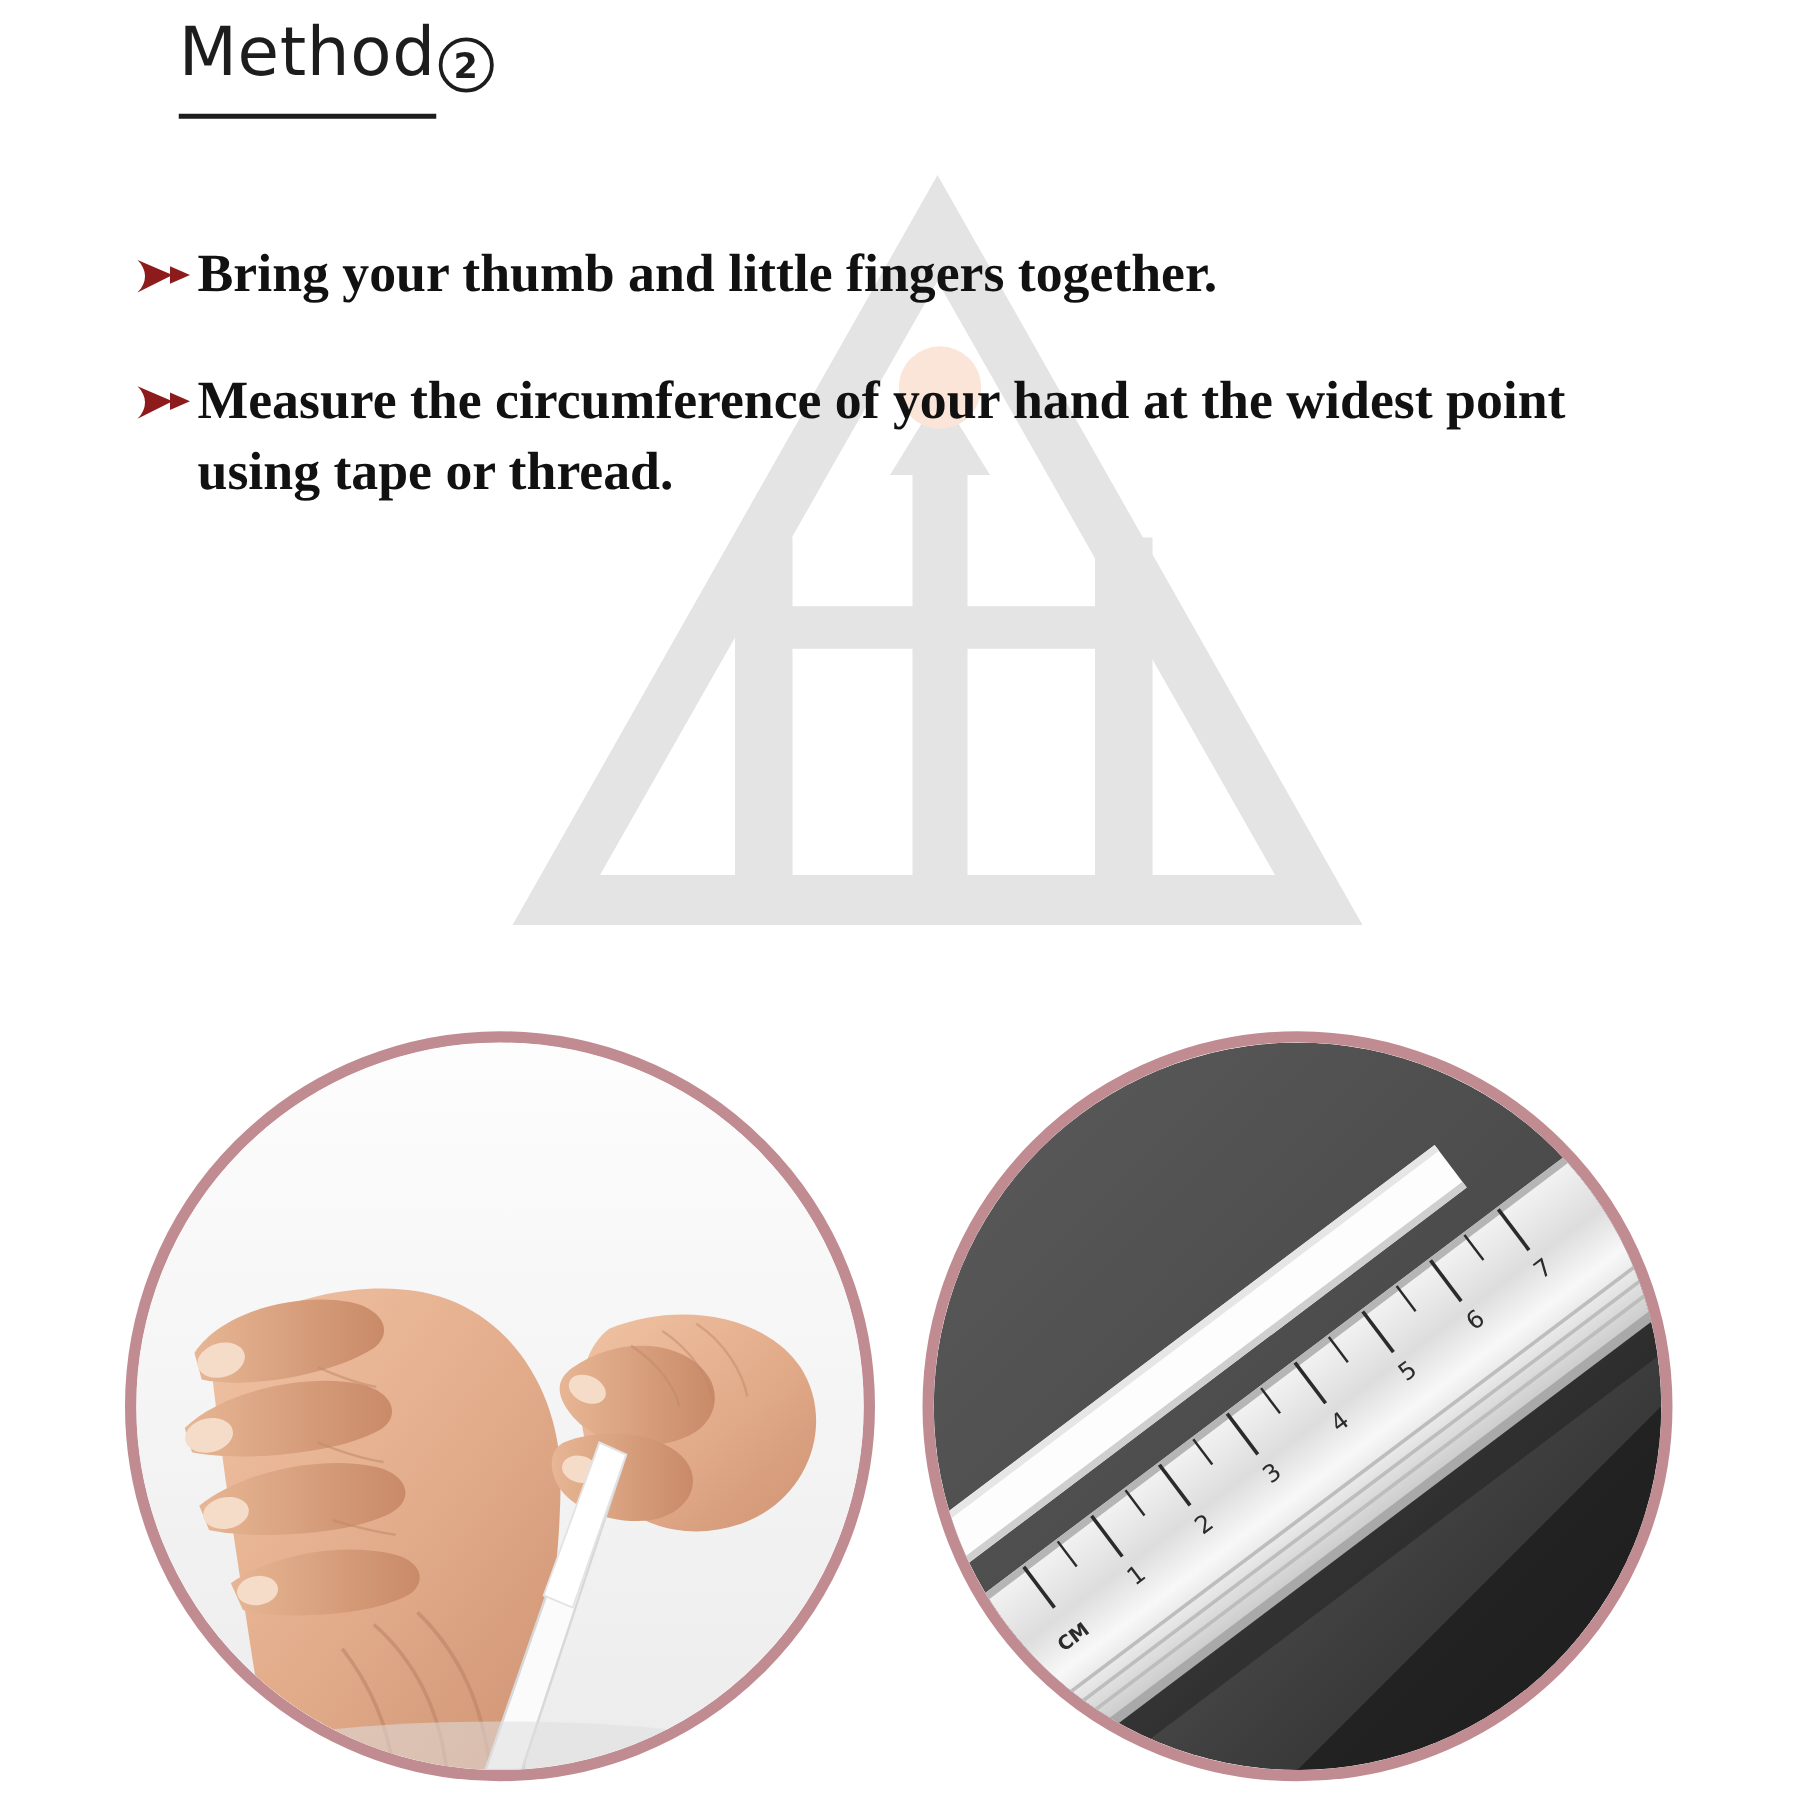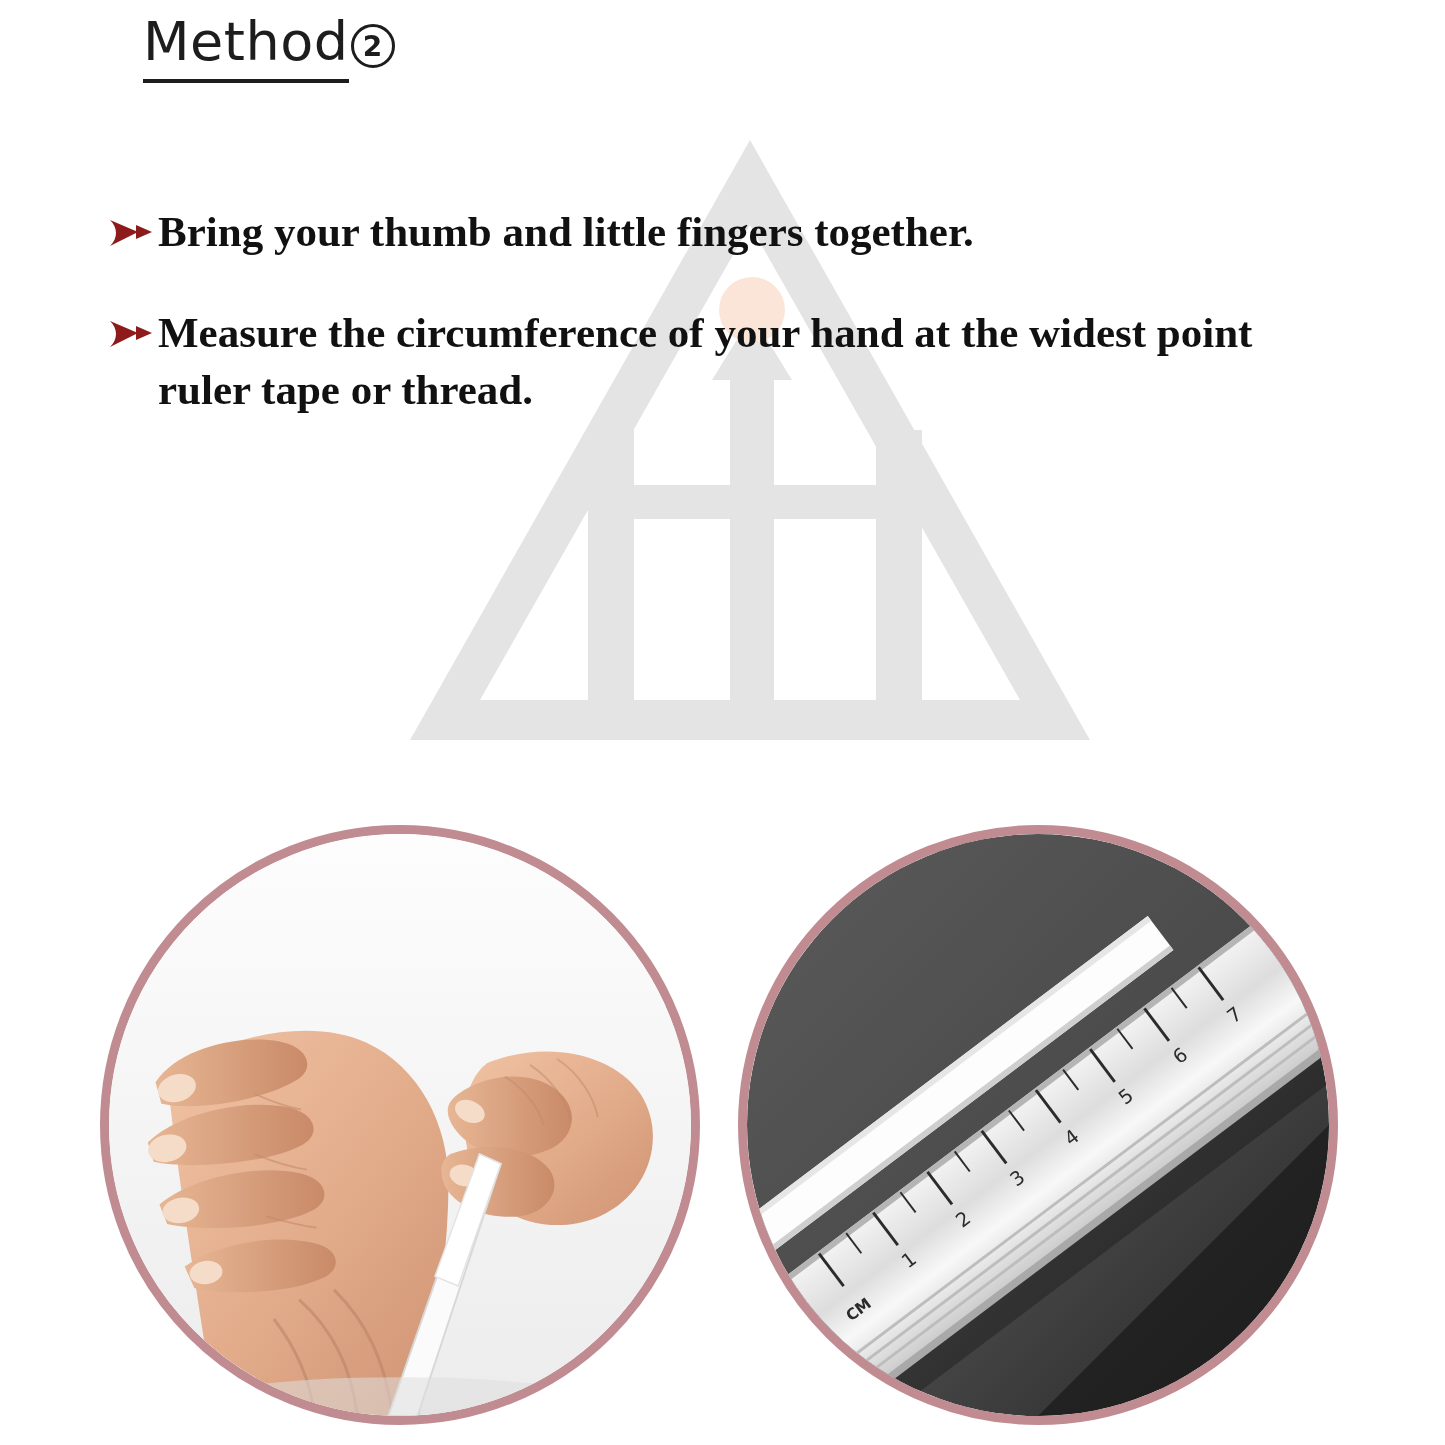--- a/index.html
+++ b/index.html
@@ -37,21 +37,21 @@
     align-items: center;
   }
   .heading-text {
     font-family: "DejaVu Sans", sans-serif;
     font-size: 54px;
     font-weight: 400;
     color: #1d1d1d;
     letter-spacing: 0.5px;
     line-height: 1.05;
     border-bottom: 4px solid #1d1d1d;
-    padding-bottom: 8px;
+    padding-bottom: 20px;
   }
   .heading-badge {
     width: 44px;
     height: 44px;
     border-radius: 50%;
     border: 3px solid #1d1d1d;
     color: #1d1d1d;
     font-family: "DejaVu Sans", sans-serif;
     font-size: 28px;
     font-weight: 700;
@@ -60,21 +60,21 @@
     justify-content: center;
     margin-left: 2px;
     margin-bottom: 4px;
     box-sizing: border-box;
   }
 
   
   .bullets {
     position: absolute;
     left: 108px;
-    top: 204px;
+    top: 192px;
     width: 1260px;
     z-index: 2;
   }
   .bullet {
     display: flex;
     align-items: flex-start;
     margin-bottom: 44px;
   }
   .bullet-arrow {
     flex: 0 0 auto;
@@ -147,21 +147,21 @@
     <span class="bullet-text">Bring your thumb and little fingers together.</span>
   </div>
 
   <div class="bullet">
     <span class="bullet-arrow">
       <svg width="46" height="34" viewBox="0 0 46 34" xmlns="http://www.w3.org/2000/svg">
         <path d="M2 4 L30 16 L2 30 C10 22 10 12 2 4 Z" fill="#8e1b1b"></path>
         <path d="M28 9 L44 16 L28 23 Z" fill="#8e1b1b"></path>
       </svg>
     </span>
-    <span class="bullet-text">Measure the circumference of your hand at the widest point ruler tape or thread.</span>
+    <span class="bullet-text">Measure the circumference of your hand at the widest point using tape or thread.</span>
   </div>
 
 
 </div>
 
 <div class="photos">
 
   <div class="photo-circle photo-left">
     <svg viewBox="0 0 600 600" xmlns="http://www.w3.org/2000/svg">
       <defs>

